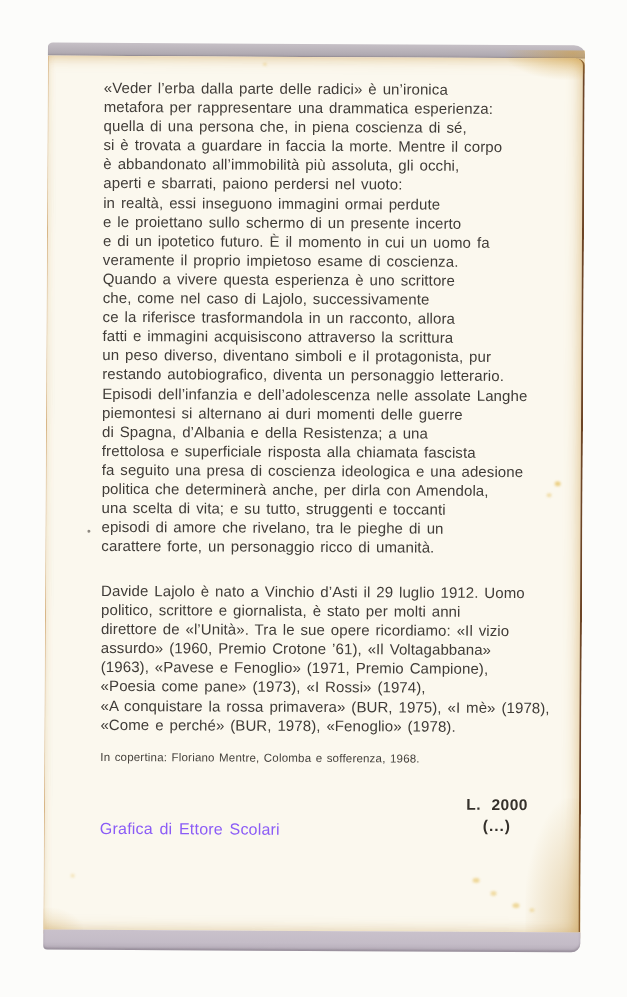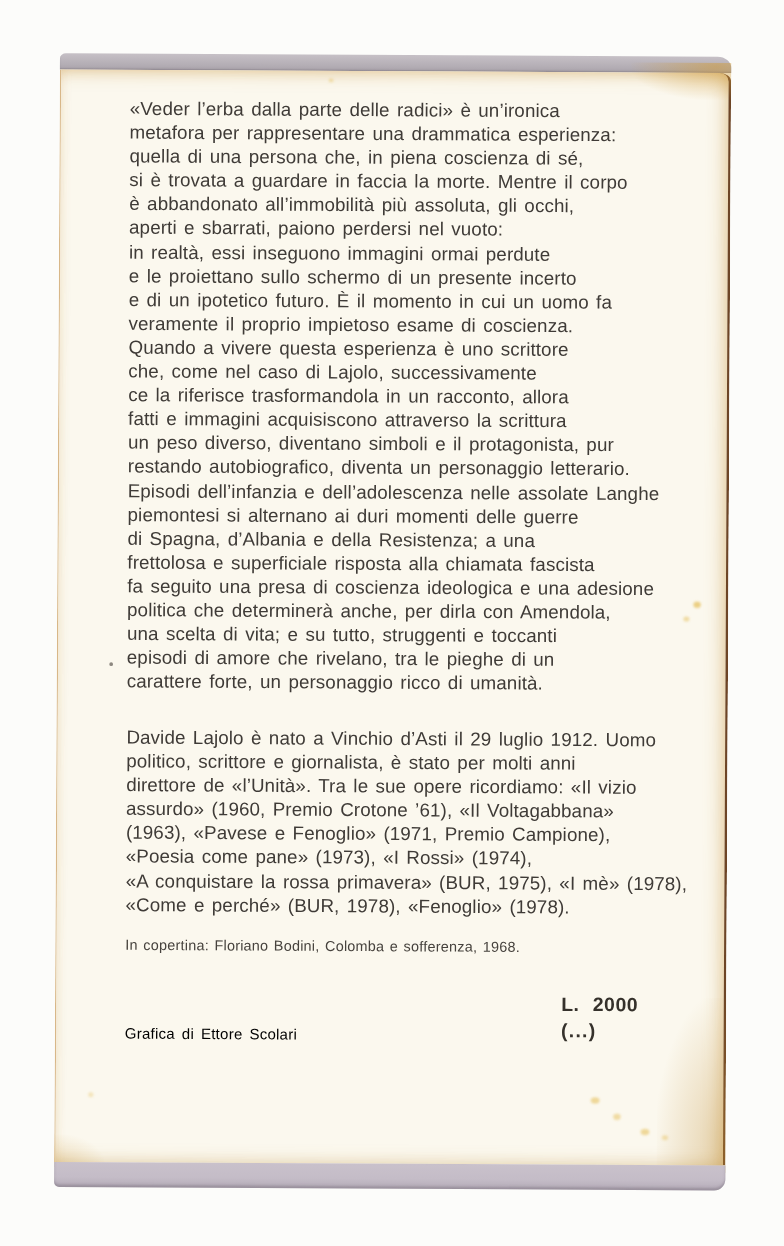--- a/index.html
+++ b/index.html
@@ -47,28 +47,28 @@
   .blurb{top:22px;}
   .bio{top:525px;}
   .credit{
     position:absolute;left:55px;top:695px;
     font-size:11.5px;color:#46423d;letter-spacing:.2px;word-spacing:1px;
     white-space:nowrap;
   }
   .credit .it{}
   .price{
     position:absolute;left:404px;top:736px;width:96px;
-    text-align:left;font-weight:bold;font-size:15.5px;
+    text-align:center;font-weight:bold;font-size:15.5px;
     color:#35312b;line-height:21px;
   }
   .price .val{word-spacing:6px;letter-spacing:.4px;}
   .price .note{letter-spacing:1px;}
   .grafica{
     position:absolute;left:55px;top:764px;
-    font-size:12px;color:#000000;letter-spacing:.2px;word-spacing:2px;
+    font-size:16px;color:#8b5cf6;letter-spacing:.2px;word-spacing:2px;
     white-space:nowrap;
   }
   .stain{position:absolute;pointer-events:none;}
   .stain.tr{
     right:-2px;top:-8px;width:80px;height:30px;
     background:radial-gradient(ellipse at 85% 10%,rgba(208,156,58,.55),rgba(208,156,58,0) 72%);
   }
   .stain.br{
     right:-2px;bottom:-6px;width:55px;height:140px;
     background:radial-gradient(ellipse at 100% 90%,rgba(190,140,52,.38),rgba(190,140,52,0) 75%);
@@ -127,21 +127,21 @@
         <div class="line">Davide Lajolo è nato a Vinchio d’Asti il 29 luglio 1912. Uomo</div>
         <div class="line">politico, scrittore e giornalista, è stato per molti anni</div>
         <div class="line">direttore de «l’Unità». Tra le sue opere ricordiamo: «Il vizio</div>
         <div class="line">assurdo» (1960, Premio Crotone ’61), «Il Voltagabbana»</div>
         <div class="line">(1963), «Pavese e Fenoglio» (1971, Premio Campione),</div>
         <div class="line">«Poesia come pane» (1973), «I Rossi» (1974),</div>
         <div class="line">«A conquistare la rossa primavera» (BUR, 1975), «I mè» (1978),</div>
         <div class="line">«Come e perché» (BUR, 1978), «Fenoglio» (1978).</div>
       </div>
 
-    <div class="credit"><span>In copertina: Floriano Bodini, </span><span class="it">Colomba e sofferenza</span><span>, 1968.</span></div>
+    <div class="credit"><span>In copertina: Floriano Mentre, </span><span class="it">Colomba e sofferenza</span><span>, 1968.</span></div>
 
     <div class="price">
       <div class="val">L. 2000</div>
       <div class="note">(...)</div>
     </div>
 
     <div class="grafica">Grafica di Ettore Scolari</div>
 
     <div class="dotmark"></div>
 

